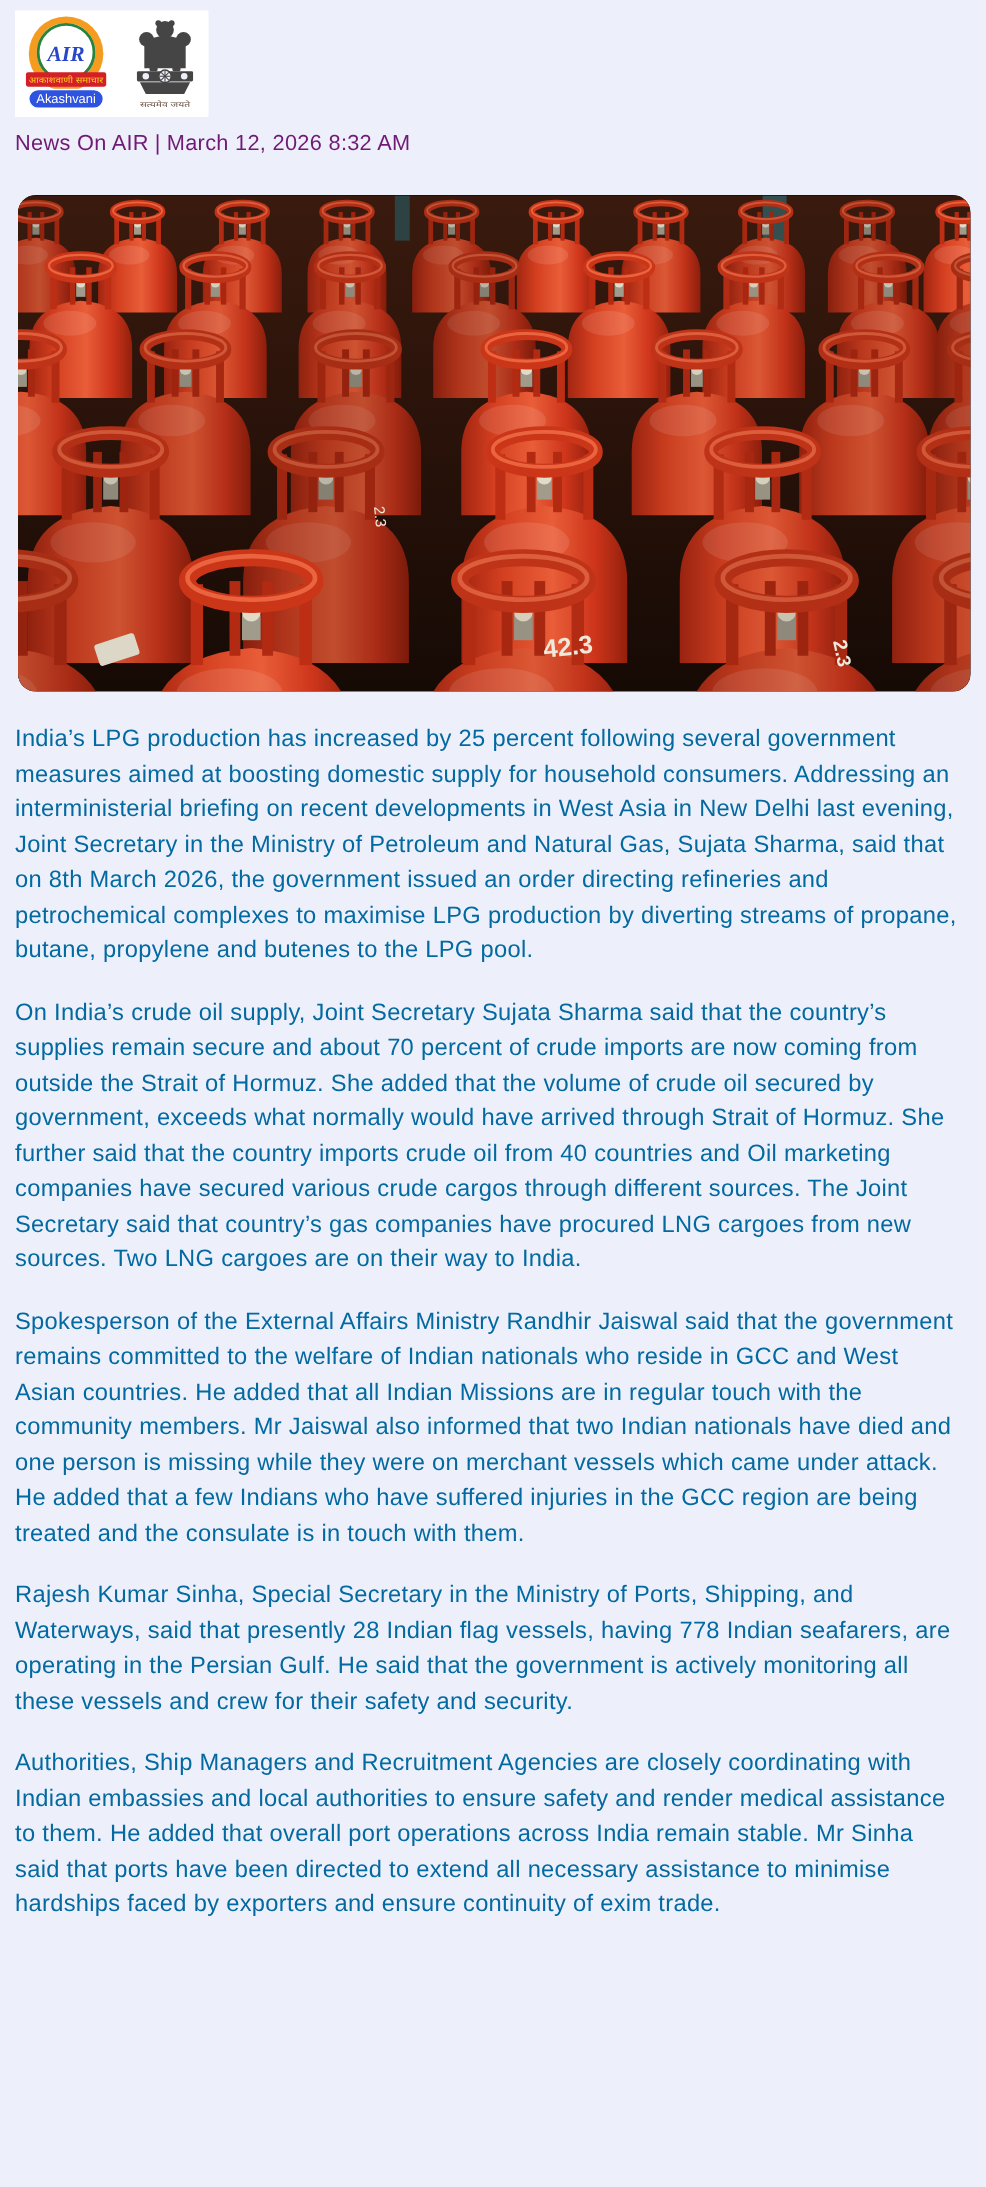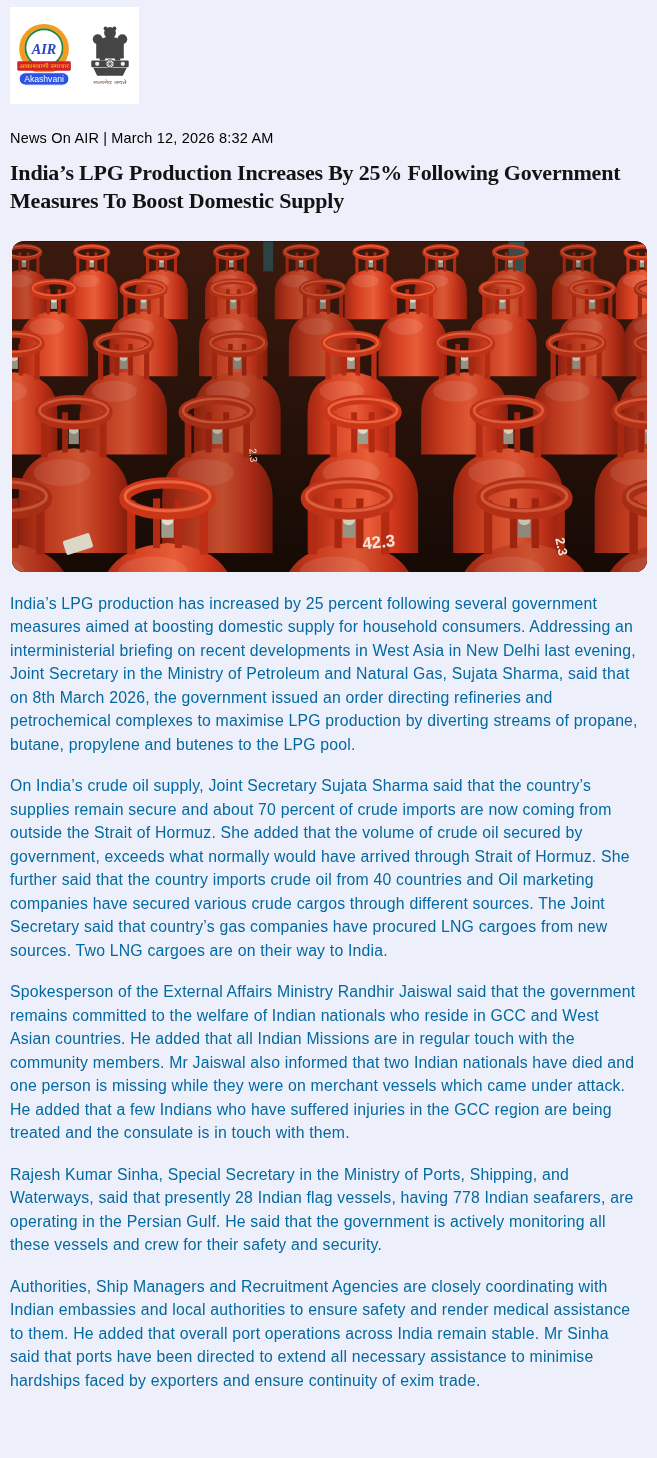--- a/index.html
+++ b/index.html
@@ -8,29 +8,29 @@
     background: #edf0fb;
     font-family: "Liberation Sans", sans-serif;
     -webkit-font-smoothing: antialiased;
   }
   .page { padding: 7px 10px 0 10px; }
 
   
   .logo-card {
     background: #ffffff;
     width: 121px; height: 65px;
-    padding: 16px 4px;
+    padding: 3px 4px;
     display: flex; align-items: flex-end; justify-content: space-between;
     box-sizing: content-box;
   }
   .logo-card svg { display: block; }
 
   .meta {
-    margin-top: 26px;
-    color: #000000;
+    margin-top: 10px;
+    color: #701a75;
     font-size: 14.5px;
     font-weight: 500;
     letter-spacing: 0.2px;
   }
   .meta .sep { padding: 0 4px; }
 
   h1.headline {
     font-family: "Liberation Serif", serif;
     font-weight: bold;
     font-size: 22px;
@@ -101,21 +101,20 @@
       <circle cx="12" cy="41.5" r="2.2" fill="#edf0fb"></circle>
       <circle cx="38" cy="41.5" r="2.2" fill="#edf0fb"></circle>
       <text x="25" y="62" text-anchor="middle" font-size="5" fill="#6b5244" textLength="34" lengthAdjust="spacingAndGlyphs">सत्यमेव जयते</text>
     </svg>
   </div>
 
   <div class="meta">
     <span>News On AIR</span><span class="sep">|</span><span>March 12, 2026 8:32 AM</span>
   </div>
 
-  <h1 class="headline">India’s LPG Production Increases By 25% Following Government Measures To Boost Domestic Supply</h1>
 
   <figure class="hero">
     <svg id="cyl-scene" width="635" height="331" viewBox="0 0 637 331">
       <defs>
         <linearGradient id="bgGrad" x1="0" y1="0" x2="0" y2="1">
           <stop offset="0" stop-color="#3a1a0e"></stop>
           <stop offset="1" stop-color="#160a05"></stop>
         </linearGradient>
         <linearGradient id="bodyGrad" x1="0" y1="0" x2="1" y2="0">
           <stop offset="0" stop-color="#9c2410"></stop>

